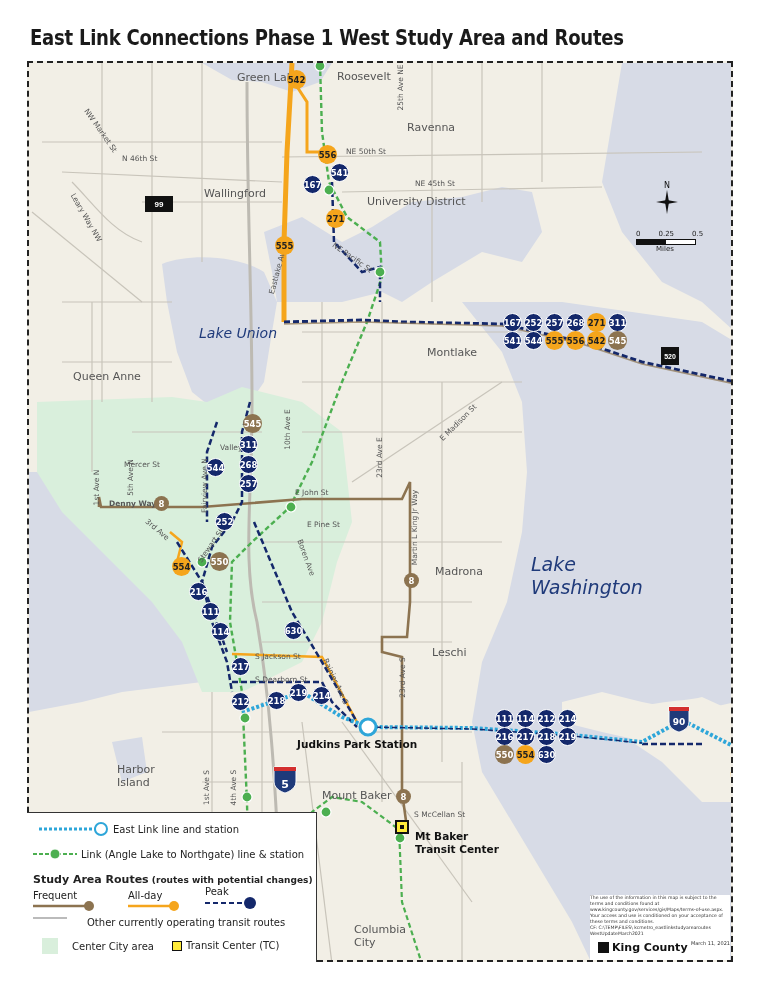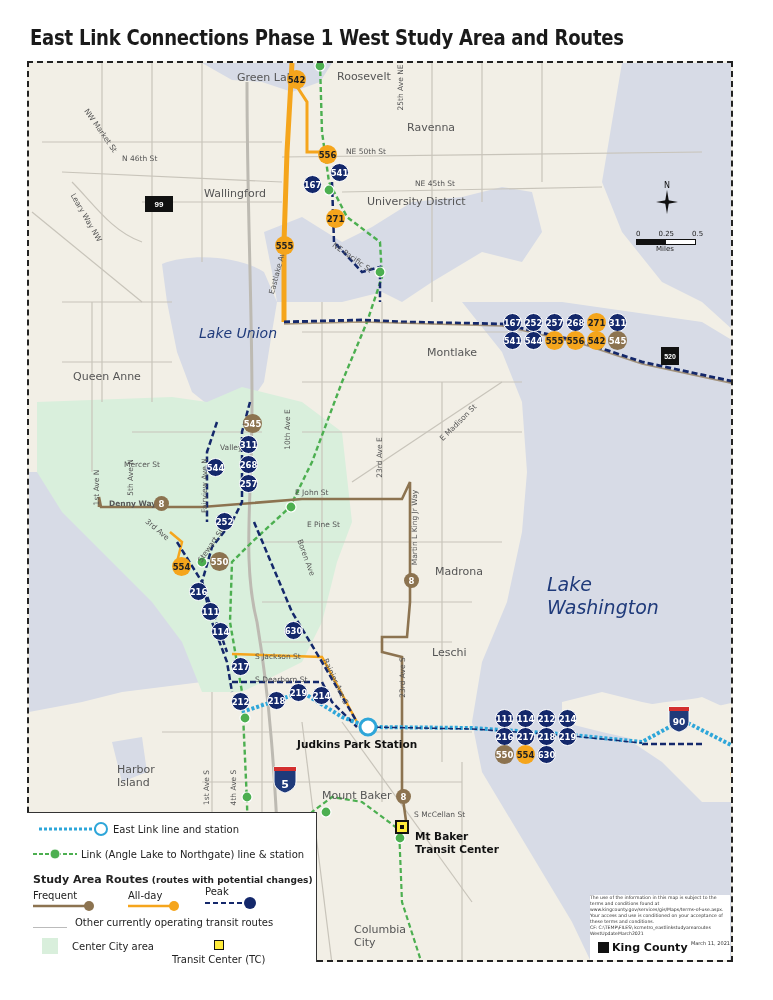--- a/index.html
+++ b/index.html
@@ -148,21 +148,21 @@
   <span class="lbl" style="left:338px;top:132px;">University District</span>
   <span class="lbl" style="left:398px;top:283px;">Montlake</span>
   <span class="lbl" style="left:44px;top:307px;">Queen Anne</span>
   <span class="lbl" style="left:406px;top:502px;">Madrona</span>
   <span class="lbl" style="left:403px;top:583px;">Leschi</span>
   <span class="lbl" style="left:88px;top:700px;width:40px;text-align:left;line-height:13px;white-space:normal;">Harbor Island</span>
   <span class="lbl" style="left:293px;top:726px;">Mount Baker</span>
   <span class="lbl" style="left:325px;top:860px;width:50px;line-height:13px;white-space:normal;">Columbia City</span>
 
   <span class="water" style="left:170px;top:262px;"><span>Lake Union</span></span>
-  <span class="bigwater" style="left:502px;top:510px;width:130px;margin-left:16px;">Lake Washington</span>
+  <span class="bigwater" style="left:502px;top:490px;width:130px;">Lake Washington</span>
 
   <span class="street" style="left:46px;top:63px;transform:rotate(55deg);">NW Market St</span>
   <span class="street" style="left:93px;top:91px;">N 46th St</span>
   <span class="street" style="left:30px;top:150px;transform:rotate(60deg);">Leary Way NW</span>
   <span class="street" style="left:317px;top:84px;">NE 50th St</span>
   <span class="street" style="left:386px;top:116px;">NE 45th St</span>
   <span class="street" style="left:348px;top:20px;transform:rotate(-90deg);">25th Ave NE</span>
   <span class="street" style="left:300px;top:190px;transform:rotate(35deg);">NE Pacific St</span>
   <span class="street" style="left:222px;top:200px;transform:rotate(-75deg);">Eastlake Ave E</span>
   <span class="street" style="left:238px;top:362px;transform:rotate(-90deg);">10th Ave E</span>
@@ -316,25 +316,25 @@
         <circle cx="46" cy="5" r="5" fill="#f5a51c"></circle>
       </svg>
   </div>
   <div class="row" style="left:178px;top:73px;">
     <div>Peak</div>
     <svg width="52" height="12">
         <line x1="0" y1="6" x2="40" y2="6" stroke="#14286b" stroke-width="2" stroke-dasharray="5,3"></line>
         <circle cx="45" cy="6" r="6" fill="#14286b"></circle>
       </svg>
   </div>
-  <div class="row" style="left:6px;top:104px;display:flex;align-items:flex-end;gap:8px;">
+  <div class="row" style="left:6px;top:104px;display:flex;align-items:flex-start;gap:20px;">
     <div style="width:34px;height:1.5px;background:#bbb;"></div>
     <span>Other currently operating  transit routes</span>
   </div>
   <div class="row" style="left:15px;top:125px;display:flex;align-items:center;gap:14px;">
     <div style="width:16px;height:16px;background:#d9efdc;"></div>
     <span>Center City area</span>
   </div>
-  <div class="row" style="left:145px;top:127px;display:flex;align-items:center;gap:4px;flex-direction:column;">
+  <div class="row" style="left:145px;top:127px;display:flex;align-items:center;gap:4px;">
     <div style="width:8px;height:8px;background:#ffeb3b;border:1.5px solid #111;position:relative;"></div>
     <span>Transit Center (TC)</span>
   </div>
 </div>
 
 </body></html>

